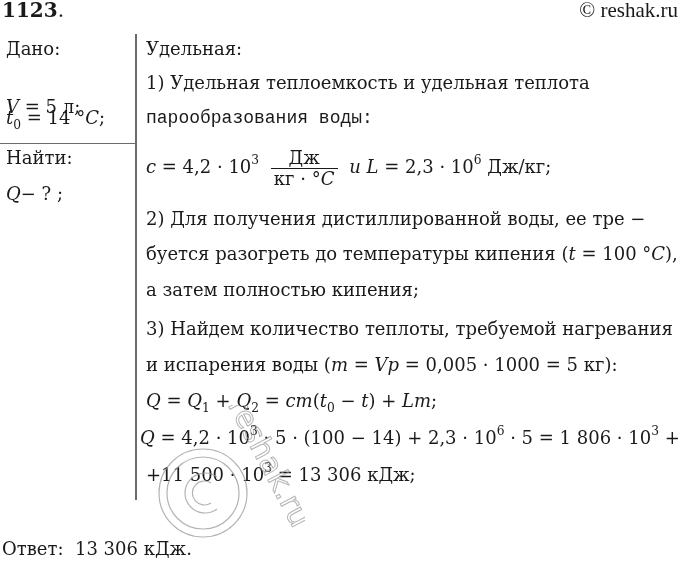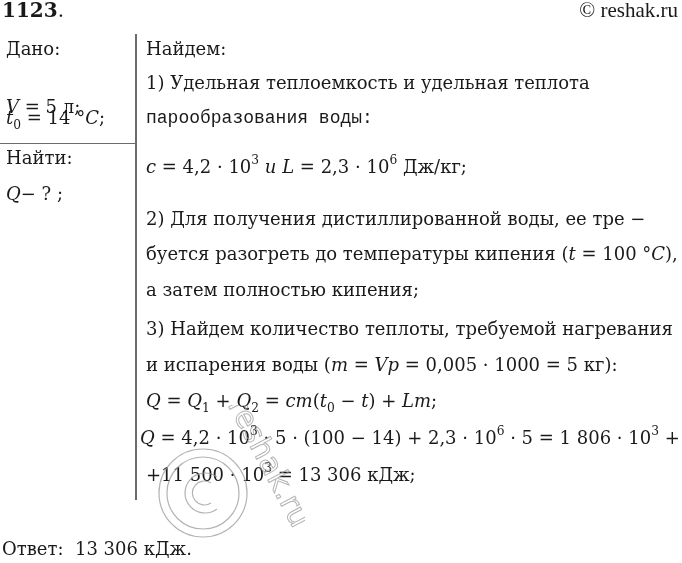--- a/index.html
+++ b/index.html
@@ -51,26 +51,27 @@
 <div class="vline"></div>
 <div class="hline"></div>
 
 <div class="line" style="left:6px; top:38px;">Дано:</div>
 <div class="line" style="left:6px; top:72px;margin-top:24px;"><span class="it">V</span><span> = 5 л;</span></div>
 <div class="line" style="left:6px; top:107px;"><span class="it">t</span><sub>0</sub><span> = 14 °</span><span class="it">C</span><span>;</span></div>
 
 <div class="line" style="left:6px; top:147px;">Найти:</div>
 <div class="line" style="left:6px; top:183px;"><span class="it">Q</span><span>− ? ;</span></div>
 
-<div class="line" style="left:146px; top:38px;">Найдем:</div>
+<div class="line" style="left:146px; top:38px;">Удельная:</div>
 <div class="line" style="left:146px; top:72px;">1) Удельная теплоемкость и удельная теплота</div>
 <div class="line" style="left:146px; top:107px;font-family:Liberation Mono, monospace;">парообразования воды:</div>
 
 <div class="line" style="left:146px; top:145px; line-height:44px;">
   <span class="it">c</span><span> = 4,2 · 10</span><sup>3</sup>
+  <span class="frac"><span class="n">Дж</span><span class="d"><span>кг · °</span><span class="it">C</span></span></span>
   <span class="it">и</span>&nbsp;<span class="it">L</span><span> = 2,3 · 10</span><sup>6</sup><span> Дж/кг;</span>
 </div>
 
 <div class="line" style="left:146px; top:208px;">2) Для получения дистиллированной воды, ее тре −</div>
 <div class="line" style="left:146px; top:243px;"><span>буется разогреть до температуры кипения (</span><span class="it">t</span><span> = 100 °</span><span class="it">C</span><span>),</span></div>
 <div class="line" style="left:146px; top:279px;">а затем полностью кипения;</div>
 
 <div class="line" style="left:146px; top:318px;">3) Найдем количество теплоты, требуемой нагревания</div>
 <div class="line" style="left:146px; top:354px;"><span>и испарения воды (</span><span class="it">m</span><span> = </span><span class="it">Vp</span><span> = 0,005 · 1000 = 5 кг):</span></div>
 

